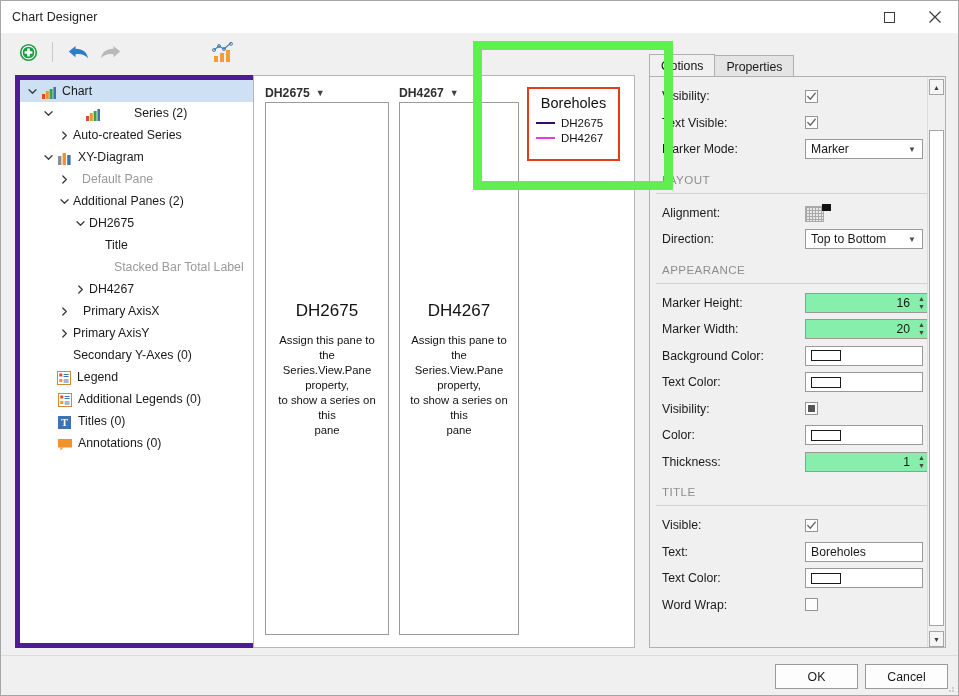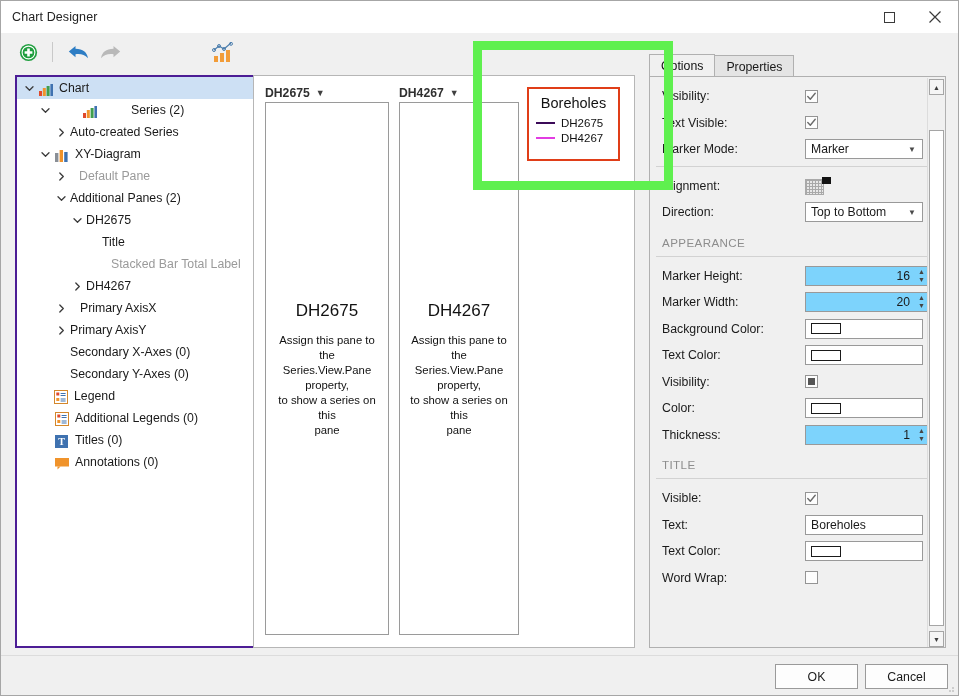--- a/index.html
+++ b/index.html
@@ -63,21 +63,21 @@
   .tool-sep {
     position: absolute; left: 51px; top: 9px;
     width: 1px; height: 20px; background: #c9c9c9;
   }
 
   
   .tree-panel {
     position: absolute; left: 14px; top: 74px;
     width: 260px; height: 573px;
     background: #ffffff;
-    border: 2px solid #4c1d95;
+    border: 5px solid #4c1d95;
     overflow: hidden;
   }
   .tree-row {
     position: relative;
     height: 22px;
     display: flex; align-items: center;
     padding-left: 4px;
     white-space: nowrap;
     font-size: 12.3px;
   }
@@ -265,21 +265,21 @@
   }
   .combo .arrow {
     position: absolute; right: 6px; top: 50%;
     transform: translateY(-50%);
     font-size: 8px; color: #4a4a4a;
   }
 
   .spin {
     width: 126px; height: 20px;
     border: 1px solid #999;
-    background: #7dd3fc;
+    background: #86efac;
     display: flex; align-items: center;
     justify-content: flex-end;
     padding-right: 20px;
     font-size: 12.2px;
     position: relative;
   }
   .spin .spinner {
     position: absolute; right: 3px; top: 1px;
     width: 11px; height: 16px;
     display: flex; flex-direction: column;
@@ -538,24 +538,20 @@
         <div class="tree-row" style="padding-left: 36px;">
           <span class="chev">
             <svg width="9" height="9" viewBox="0 0 9 9">
               <path d="M2.8 1 L6.3 4.5 L2.8 8" fill="none" stroke="#3b3b3b" stroke-width="1.3" stroke-linecap="round" stroke-linejoin="round"></path>
             </svg>
           </span>
           <span class="t-label">Primary AxisY</span>
         </div>
         <div class="tree-row" style="padding-left: 36px;">
           <span class="chev blank"></span>
-          <span class="t-label">Secondary X-Axes (0)</span>
-        </div>
-        <div class="tree-row" style="padding-left: 36px;">
-          <span class="chev blank"></span>
           <span class="t-label">Secondary Y-Axes (0)</span>
         </div>
         <div class="tree-row" style="padding-left: 19px;">
           <span class="chev blank"></span>
           <span class="t-icon">
             <svg width="14" height="14" viewBox="0 0 14 14">
               <rect x="0.5" y="0.5" width="13" height="13" fill="#fff" stroke="#d4872b"></rect>
               <rect x="2.3" y="2.5" width="3" height="3" fill="#e0492b"></rect>
               <rect x="2.3" y="8" width="3" height="3" fill="#f0932b"></rect>
               <rect x="6.6" y="3" width="5" height="1" fill="#3f72b0"></rect>
@@ -679,20 +675,21 @@
               </svg>
             </span>
           </div>
           <div class="prop-row">
             <span class="prop-label">Marker Mode:</span>
             <span class="combo">
               <span>Marker</span>
               <span class="arrow">▼</span>
             </span>
           </div>
+          <div class="section-head">LAYOUT</div>
           <div class="section-rule"></div>
           <div class="prop-row">
             <span class="prop-label">Alignment:</span>
             <span class="alignctl">
               <span class="align-grid"></span>
               <span class="align-marker"></span>
             </span>
           </div>
           <div class="prop-row">
             <span class="prop-label">Direction:</span>

